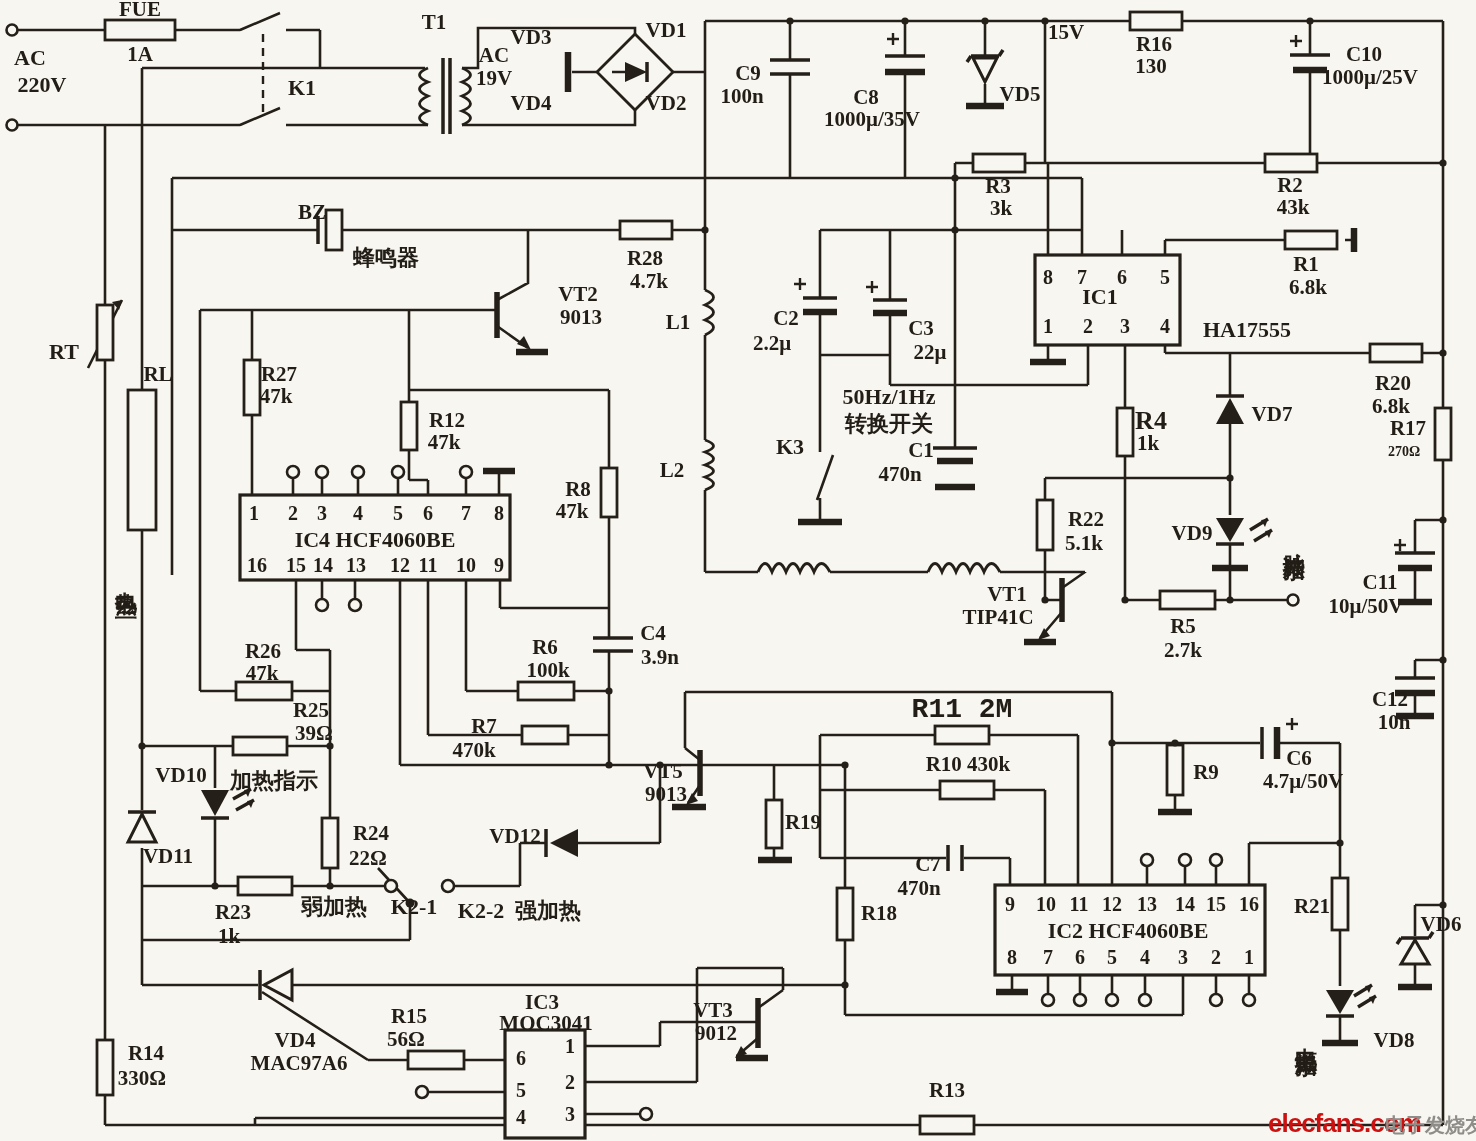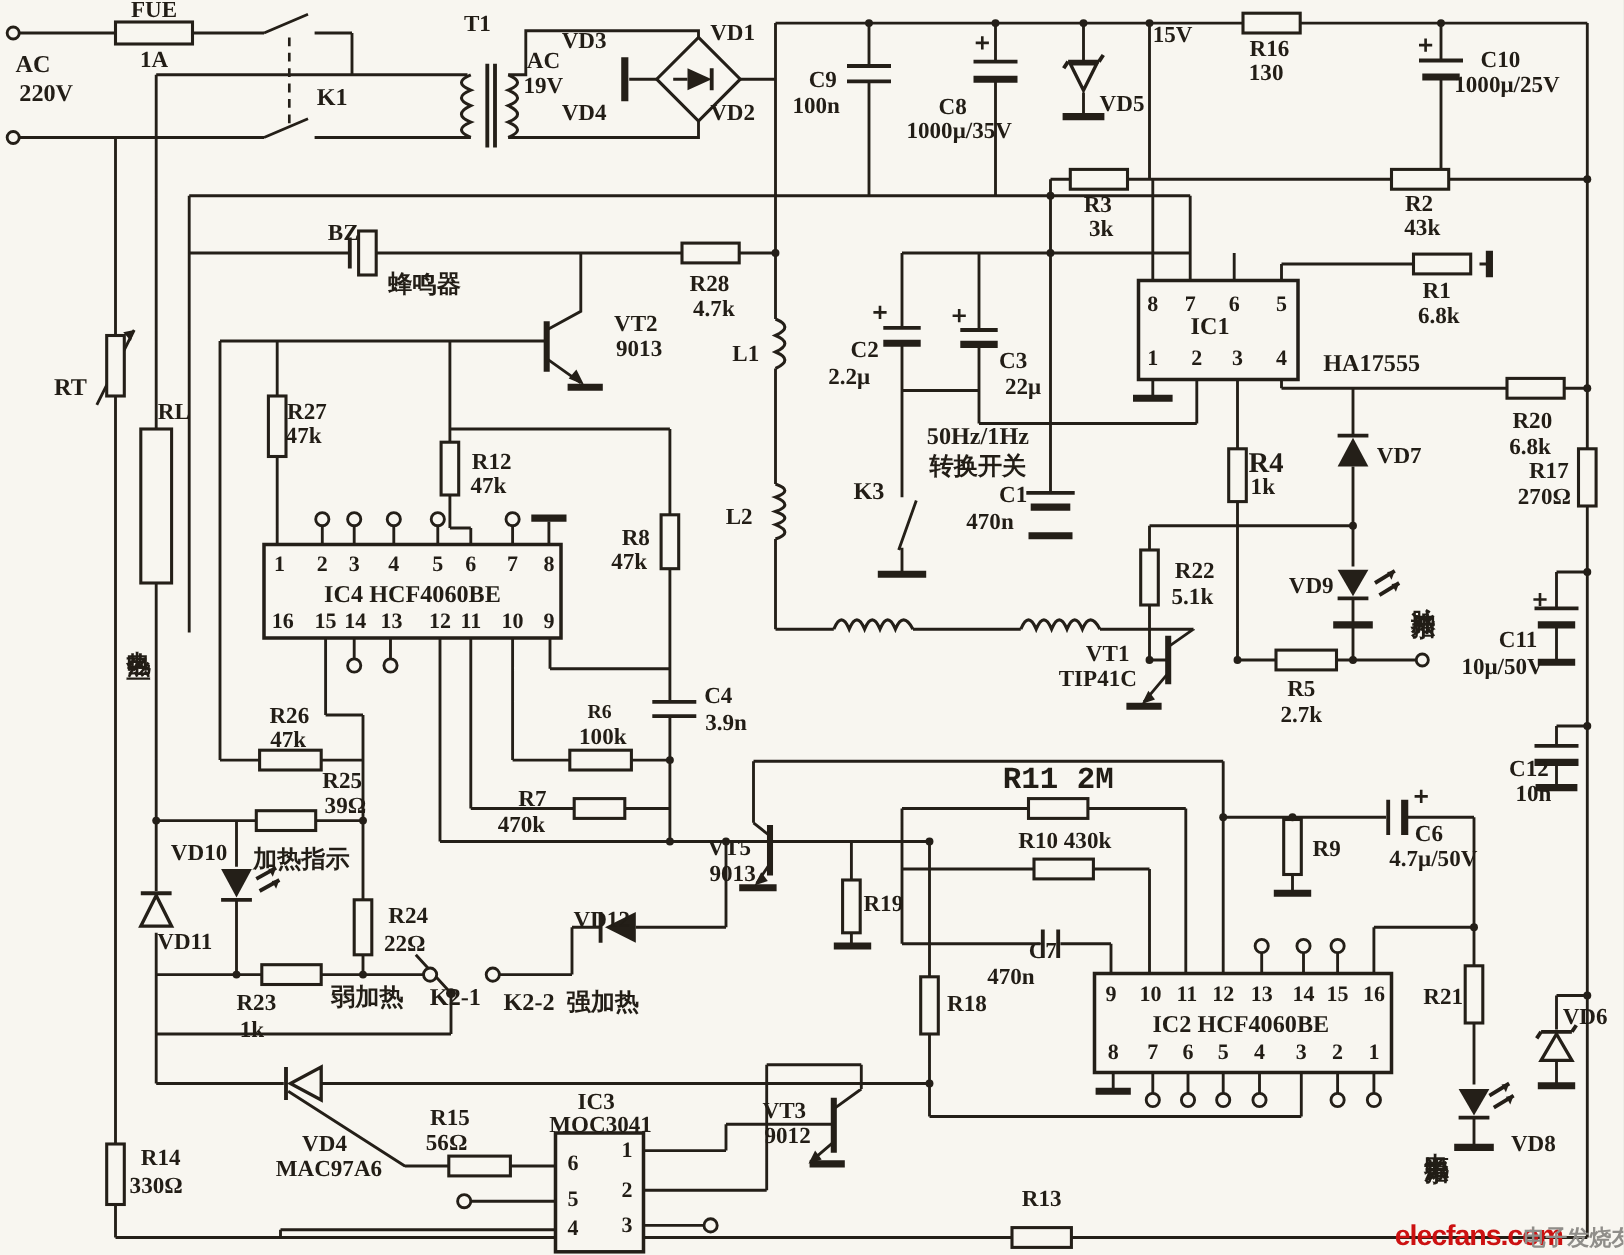--- a/index.html
+++ b/index.html
@@ -318,47 +318,47 @@
       <span class="lbl" style="left: 257px; top: 565px; font-size: 20px;">16</span>
       <span class="lbl" style="left: 296px; top: 565px; font-size: 20px;">15</span>
       <span class="lbl" style="left: 323px; top: 565px; font-size: 20px;">14</span>
       <span class="lbl" style="left: 356px; top: 565px; font-size: 20px;">13</span>
       <span class="lbl" style="left: 400px; top: 565px; font-size: 20px;">12</span>
       <span class="lbl" style="left: 428px; top: 565px; font-size: 20px;">11</span>
       <span class="lbl" style="left: 466px; top: 565px; font-size: 20px;">10</span>
       <span class="lbl" style="left: 499px; top: 565px; font-size: 20px;">9</span>
       <span class="lbl" style="left: 263px; top: 651px; font-size: 21px;">R26</span>
       <span class="lbl" style="left: 262px; top: 673px; font-size: 21px;">47k</span>
-      <span class="lbl" style="left: 545px; top: 647px; font-size: 18px;">R6</span>
+      <span class="lbl" style="left: 545px; top: 647px; font-size: 21px;">R6</span>
       <span class="lbl" style="left: 548px; top: 670px; font-size: 21px;">100k</span>
       <span class="lbl" style="left: 653px; top: 633px; font-size: 21px;">C4</span>
       <span class="lbl" style="left: 660px; top: 657px; font-size: 21px;">3.9n</span>
       <span class="lbl" style="left: 484px; top: 726px; font-size: 21px;">R7</span>
       <span class="lbl" style="left: 474px; top: 750px; font-size: 21px;">470k</span>
       <span class="lbl" style="left: 311px; top: 710px; font-size: 21px;">R25</span>
       <span class="lbl" style="left: 314px; top: 733px; font-size: 21px;">39Ω</span>
       <span class="lbl" style="left: 181px; top: 775px; font-size: 21px;">VD10</span>
       <span class="lbl" style="left: 274px; top: 781px; font-size: 22px;">加热指示</span>
       <span class="lbl" style="left: 168px; top: 856px; font-size: 21px;">VD11</span>
       <span class="lbl" style="left: 371px; top: 833px; font-size: 21px;">R24</span>
       <span class="lbl" style="left: 368px; top: 858px; font-size: 21px;">22Ω</span>
       <span class="lbl" style="left: 233px; top: 912px; font-size: 21px;">R23</span>
       <span class="lbl" style="left: 229px; top: 936px; font-size: 21px;">1k</span>
       <span class="lbl" style="left: 334px; top: 907px; font-size: 22px;">弱加热</span>
       <span class="lbl" style="left: 414px; top: 907px; font-size: 22px;">K2-1</span>
       <span class="lbl" style="left: 481px; top: 911px; font-size: 22px;">K2-2</span>
       <span class="lbl" style="left: 548px; top: 911px; font-size: 22px;">强加热</span>
-      <span class="lbl" style="left: 515px; top: 836px; font-size: 21px; margin-left: 32px;">VD12</span>
+      <span class="lbl" style="left: 515px; top: 836px; font-size: 21px;">VD12</span>
       <span class="lbl" style="left: 663px; top: 771px; font-size: 21px;">VT5</span>
       <span class="lbl" style="left: 666px; top: 794px; font-size: 21px;">9013</span>
       <span class="lbl" style="left: 803px; top: 822px; font-size: 21px;">R19</span>
       <span class="lbl" style="left: 879px; top: 913px; font-size: 21px;">R18</span>
       <span class="lbl" style="left: 962px; top: 710px; font-size: 28px; font-family: Liberation Mono, monospace;">R11 2M</span>
       <span class="lbl" style="left: 968px; top: 764px; font-size: 21px;">R10 430k</span>
-      <span class="lbl" style="left: 928px; top: 864px; font-size: 21px; margin-left: 20px;">C7</span>
+      <span class="lbl" style="left: 928px; top: 864px; font-size: 21px;">C7</span>
       <span class="lbl" style="left: 919px; top: 888px; font-size: 21px;">470n</span>
       <span class="lbl" style="left: 1128px; top: 931px; font-size: 22px;">IC2 HCF4060BE</span>
       <span class="lbl" style="left: 1010px; top: 904px; font-size: 20px;">9</span>
       <span class="lbl" style="left: 1046px; top: 904px; font-size: 20px;">10</span>
       <span class="lbl" style="left: 1079px; top: 904px; font-size: 20px;">11</span>
       <span class="lbl" style="left: 1112px; top: 904px; font-size: 20px;">12</span>
       <span class="lbl" style="left: 1147px; top: 904px; font-size: 20px;">13</span>
       <span class="lbl" style="left: 1185px; top: 904px; font-size: 20px;">14</span>
       <span class="lbl" style="left: 1216px; top: 904px; font-size: 20px;">15</span>
       <span class="lbl" style="left: 1249px; top: 904px; font-size: 20px;">16</span>
@@ -371,21 +371,21 @@
       <span class="lbl" style="left: 1216px; top: 957px; font-size: 20px;">2</span>
       <span class="lbl" style="left: 1249px; top: 957px; font-size: 20px;">1</span>
       <span class="lbl" style="left: 1206px; top: 772px; font-size: 21px;">R9</span>
       <span class="lbl" style="left: 1299px; top: 758px; font-size: 21px;">C6</span>
       <span class="lbl" style="left: 1303px; top: 781px; font-size: 21px;">4.7μ/50V</span>
       <span class="lbl" style="left: 1390px; top: 699px; font-size: 21px;">C12</span>
       <span class="lbl" style="left: 1394px; top: 722px; font-size: 21px;">10n</span>
       <span class="lbl" style="left: 1393px; top: 383px; font-size: 21px;">R20</span>
       <span class="lbl" style="left: 1391px; top: 406px; font-size: 21px;">6.8k</span>
       <span class="lbl" style="left: 1408px; top: 428px; font-size: 21px;">R17</span>
-      <span class="lbl" style="left: 1404px; top: 452px; font-size: 21px; text-align: right;">270Ω</span>
+      <span class="lbl" style="left: 1404px; top: 452px; font-size: 14px; text-align: right;">270Ω</span>
       <span class="lbl" style="left: 1151px; top: 421px; font-size: 26px; text-align: right;">R4</span>
       <span class="lbl" style="left: 1148px; top: 443px; font-size: 21px;">1k</span>
       <span class="lbl" style="left: 1272px; top: 414px; font-size: 21px;">VD7</span>
       <span class="lbl" style="left: 1086px; top: 519px; font-size: 21px;">R22</span>
       <span class="lbl" style="left: 1084px; top: 543px; font-size: 21px;">5.1k</span>
       <span class="lbl" style="left: 1192px; top: 533px; font-size: 21px;">VD9</span>
       <span class="lbl vert" style="left: 1294px; top: 540px; font-size: 22px;">脉冲指示</span>
       <span class="lbl" style="left: 1007px; top: 594px; font-size: 21px;">VT1</span>
       <span class="lbl" style="left: 998px; top: 617px; font-size: 21px;">TIP41C</span>
       <span class="lbl" style="left: 1183px; top: 626px; font-size: 21px;">R5</span>

